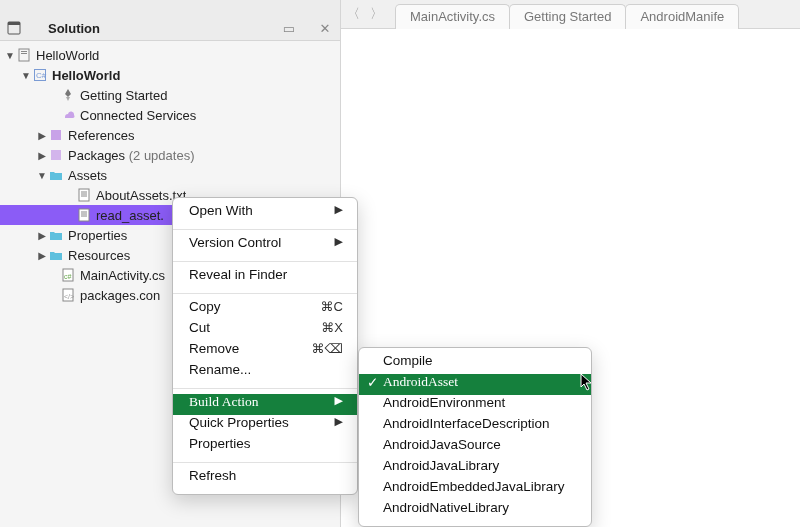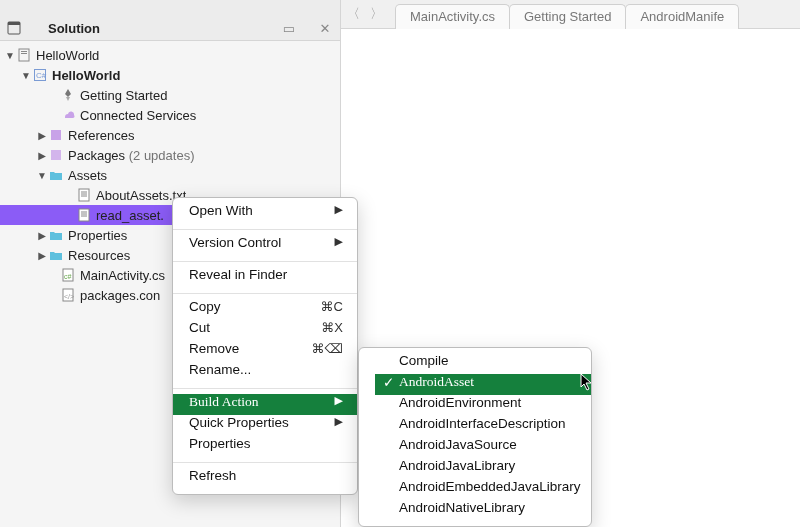--- a/index.html
+++ b/index.html
@@ -139,21 +139,21 @@
     background: #15803d;
     color: #fff;
     font-family: Liberation Serif, serif;
   }
   .menu-item.hl .mi-sc, .menu-item.hl .mi-sub { color: #fff; }
   .menu-sep {
     height: 1px;
     background: #e1e1e1;
     margin: 5px 0;
   }
-  .menu2 .menu-item { padding-left: 24px; position: relative; margin-left: 16px; }
+  .menu2 .menu-item { padding-left: 24px; position: relative; }
   .menu2 .check::before {
     content: "✓";
     position: absolute;
     left: 8px;
   }
   .cursor-arrow {
     position: absolute;
     width: 14px;
     height: 18px;
     pointer-events: none;

